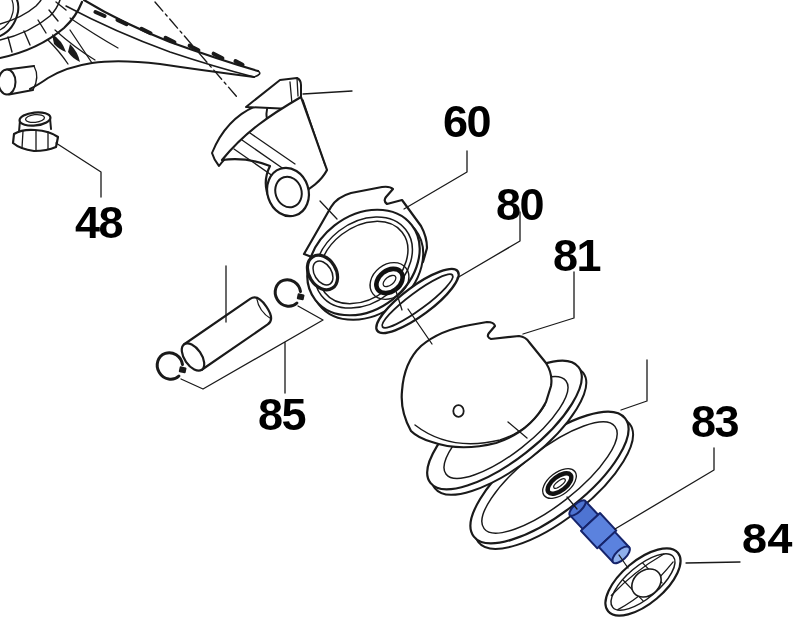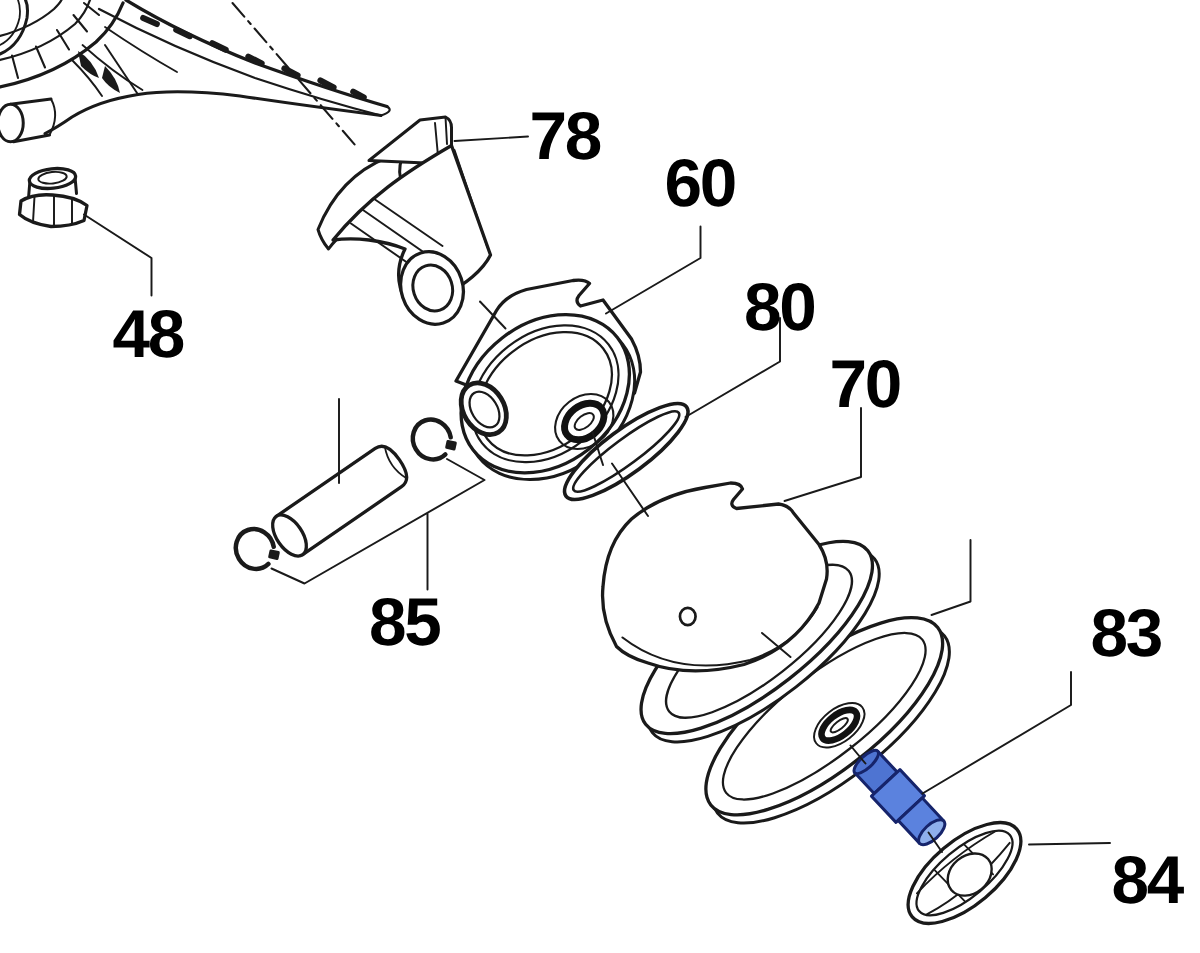--- a/index.html
+++ b/index.html
@@ -19,23 +19,23 @@
     letter-spacing:-1.5px;
     color:#000;
     user-select:none;
     white-space:nowrap;
   }
   .lbl-78{left:353px;top:68px;}
   .lbl-79{left:443px;top:99px;}
   .lbl-80{left:496px;top:182px;text-align:center;}
   .lbl-81{left:553px;top:233px;}
   .lbl-82{left:624px;top:320px;}
-  .lbl-83{left:691px;top:399px;margin-left:36px;}
-  .lbl-84{left:741px;top:564px;}
-  .lbl-85{left:246px;top:392px;}
+  .lbl-83{left:691px;top:399px;}
+  .lbl-84{left:741px;top:519px;font-family:Liberation Mono, monospace;}
+  .lbl-85{left:258px;top:392px;}
   .lbl-86{left:201px;top:223px;}
   .lbl-87{left:75px;top:200px;}
 </style>
 </head>
 <body>
 
 <div id="stage">
 
 <svg width="800" height="635" viewBox="0 0 800 635">
   <g fill="none" stroke="#1a1a1a" stroke-linecap="round" stroke-linejoin="round">
@@ -188,22 +188,21 @@
       <path d="M 647,360 L 647,401 L 621,410"></path>
       <path d="M 714,448 L 714,470 L 615,529"></path>
       <path d="M 740,562 L 686,563"></path>
       <path d="M 298,306 L 323,320 L 203,389 L 181,379 M 285,342 L 285,393"></path>
       <path d="M 226,266 L 226,322"></path>
       <path d="M 56,143 L 101,172 L 101,197"></path>
     </g>
   </g>
 </svg>
 
-<div class="part-label lbl-78">78</div>
 <div class="part-label lbl-79">60</div>
 <div class="part-label lbl-80">80</div>
-<div class="part-label lbl-81">70</div>
+<div class="part-label lbl-81">81</div>
 <div class="part-label lbl-83">83</div>
 <div class="part-label lbl-84">84</div>
 <div class="part-label lbl-85">85</div>
 <div class="part-label lbl-87">48</div>
 
 </div>
 
 </body></html>

